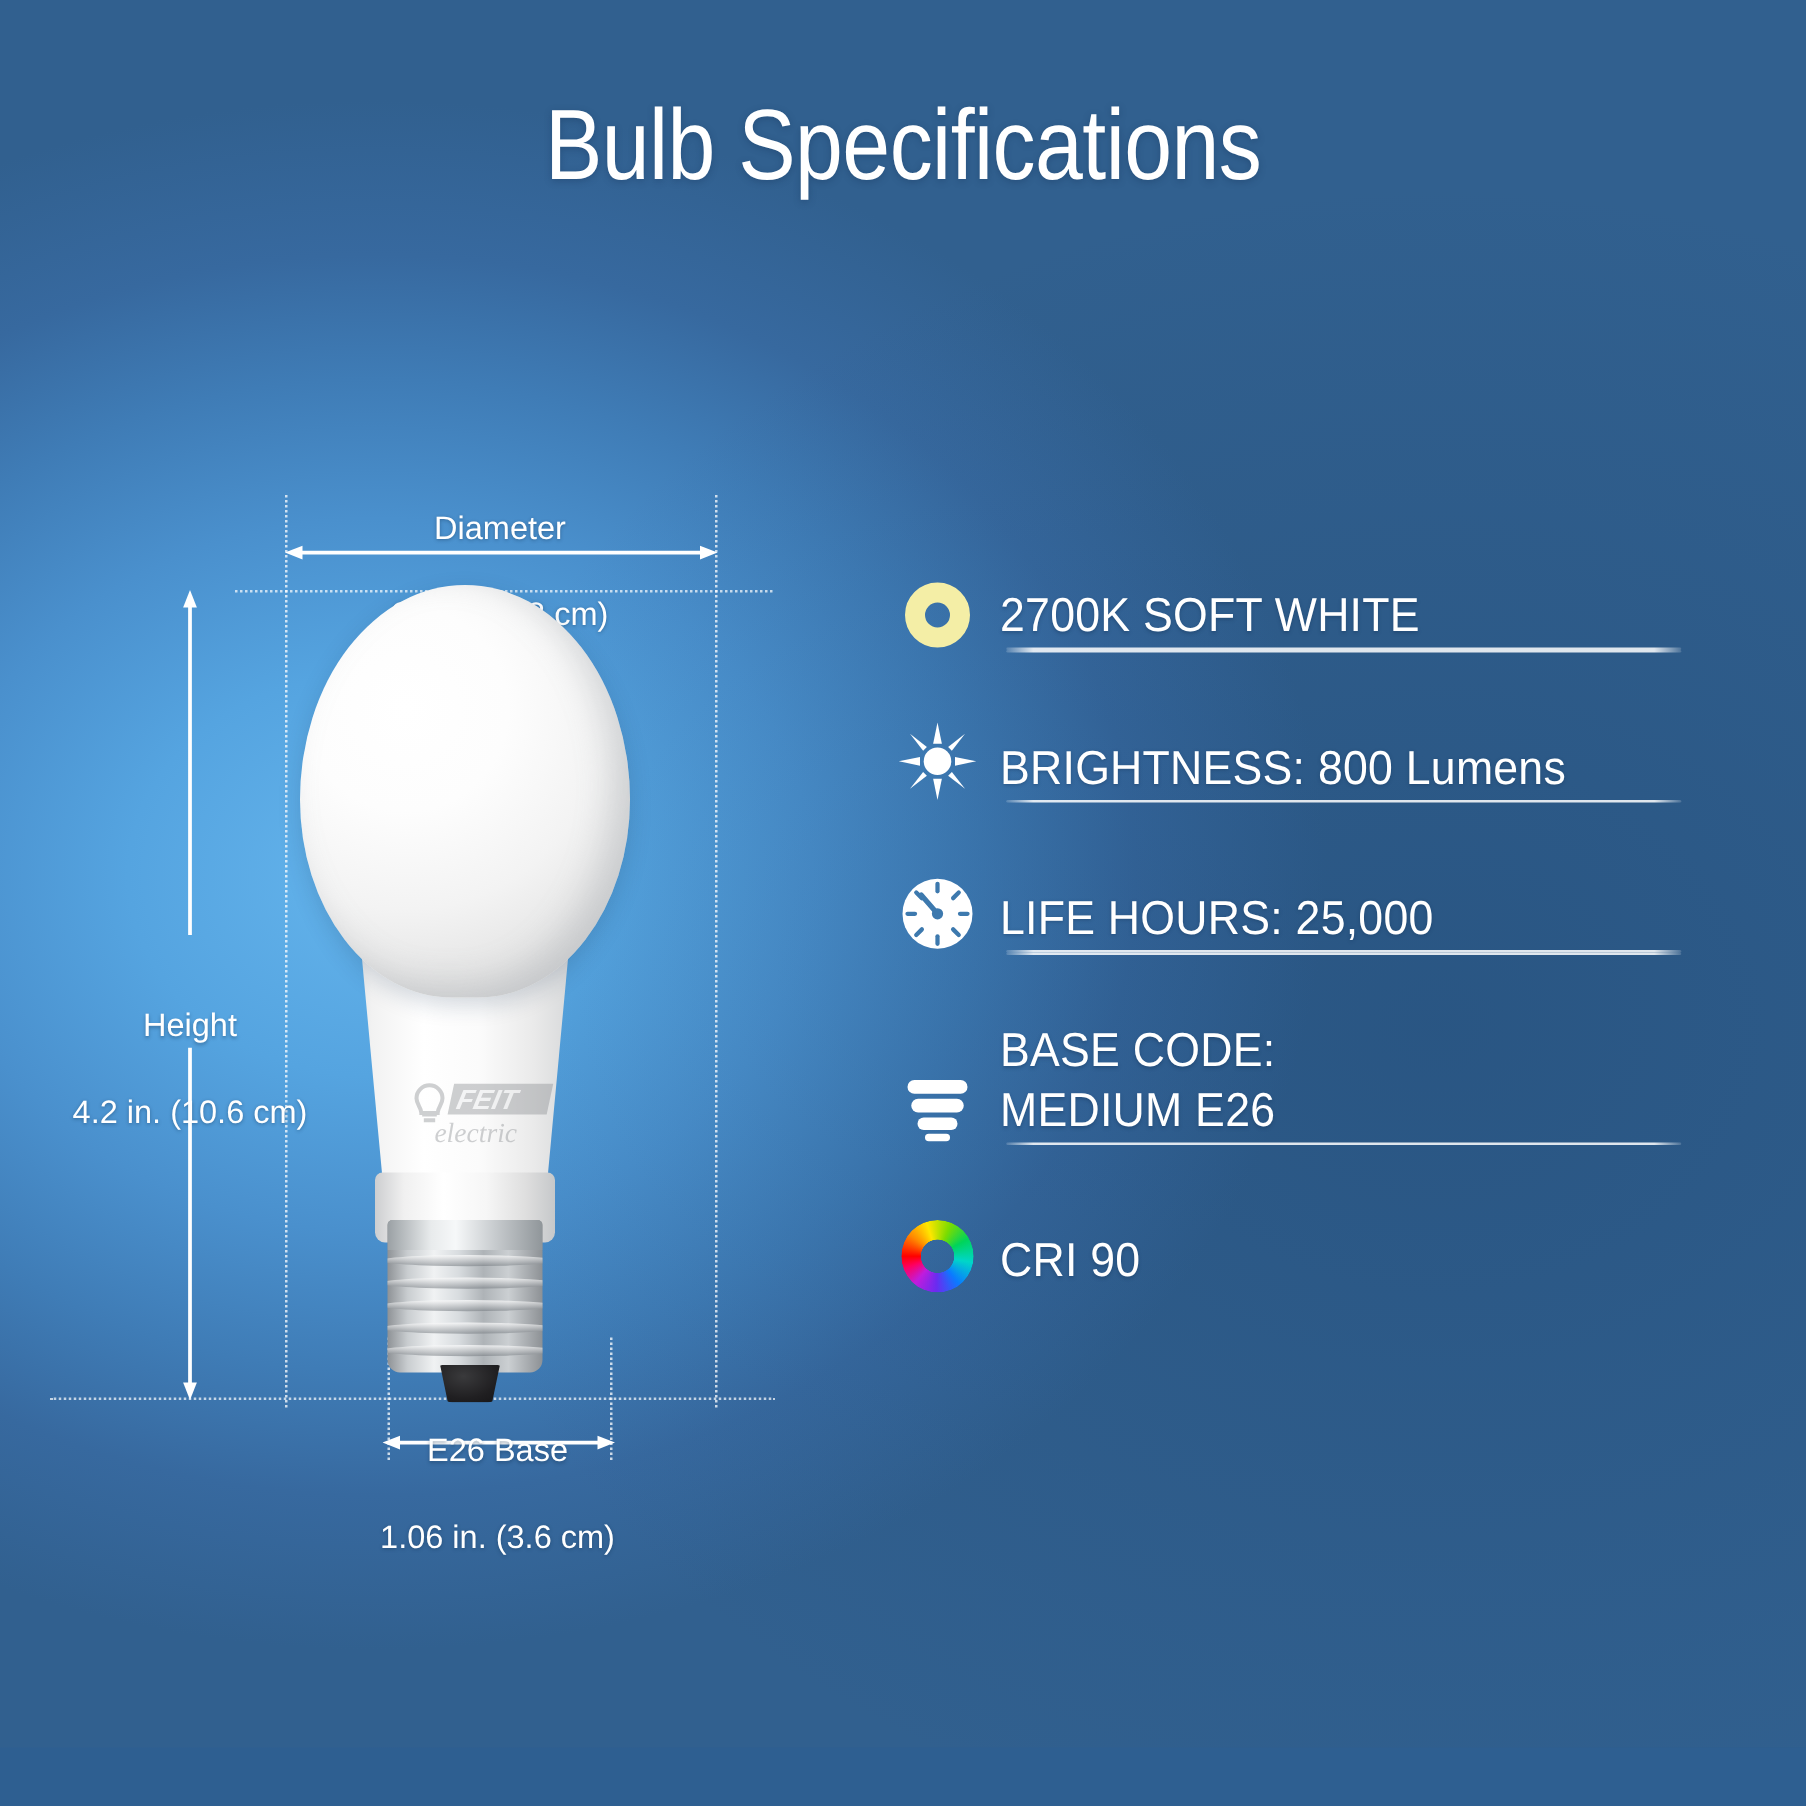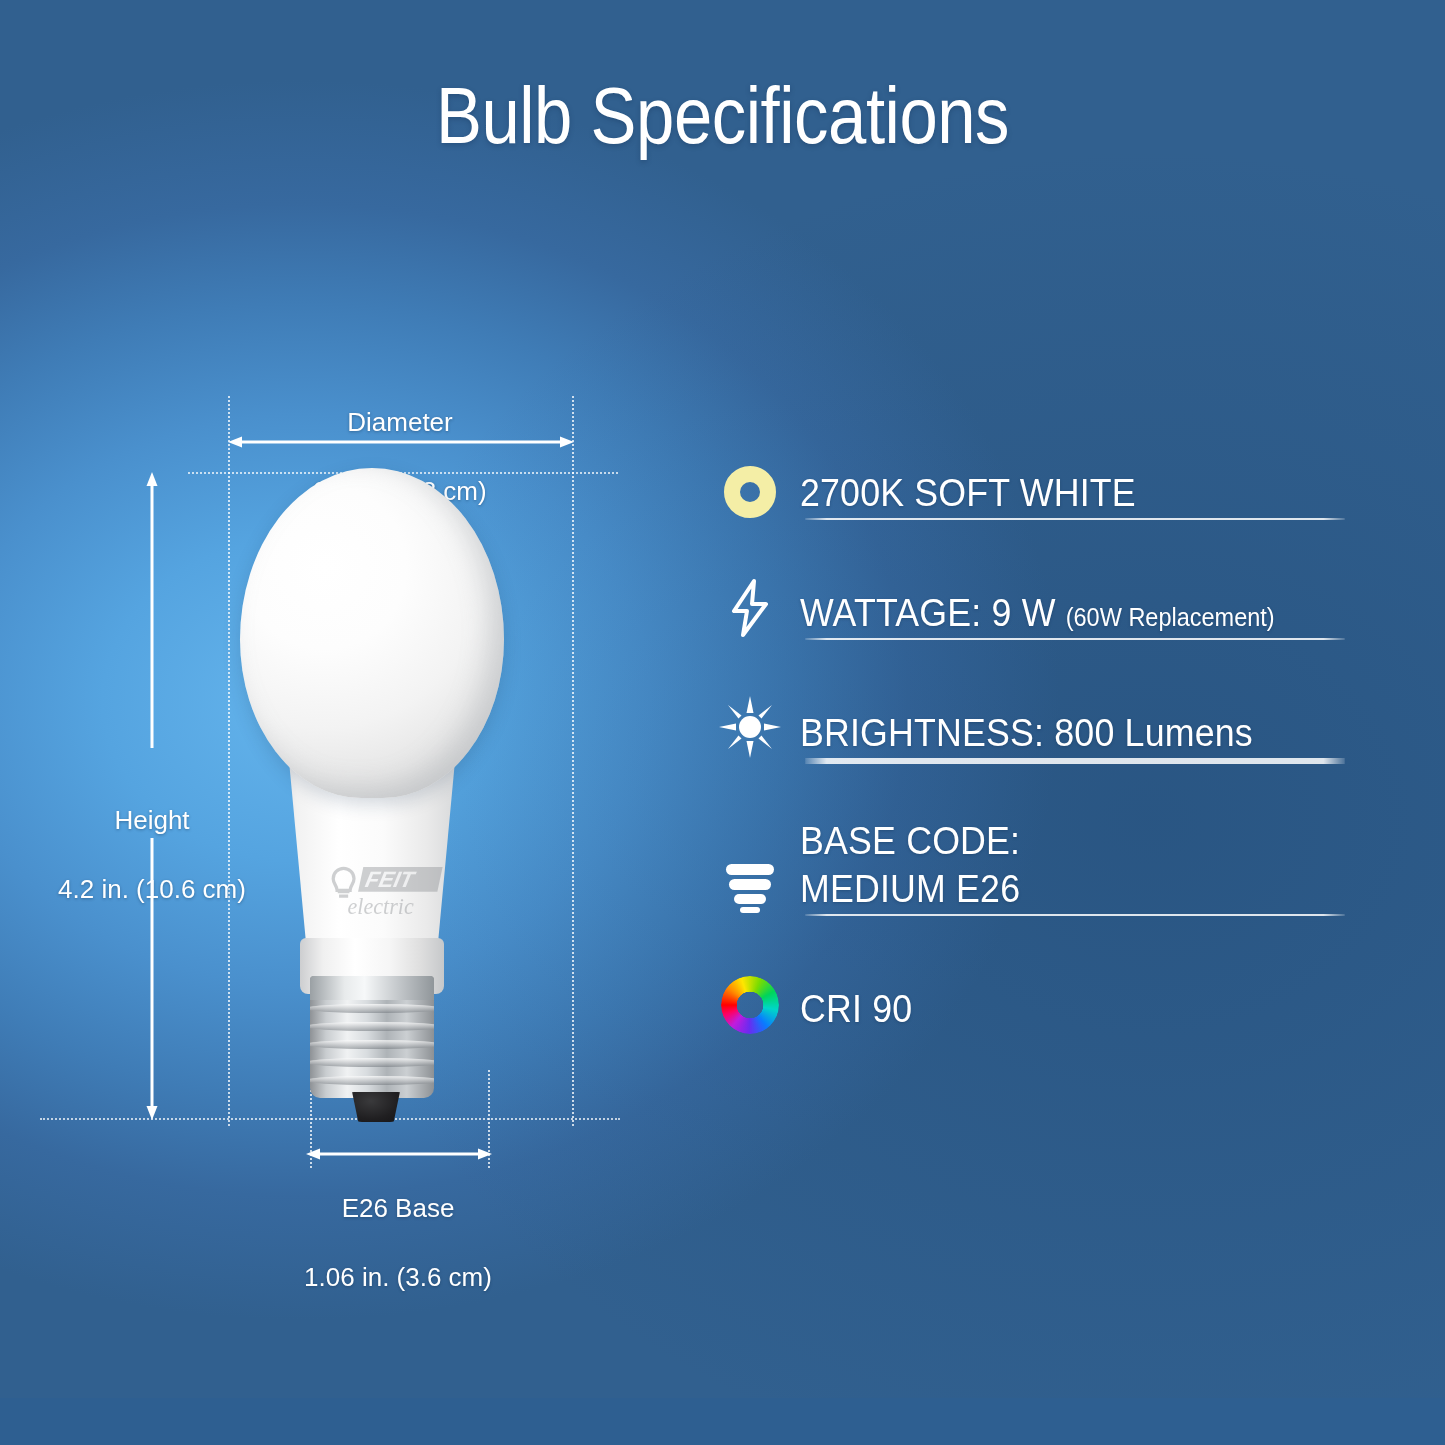--- a/index.html
+++ b/index.html
@@ -239,21 +239,21 @@
     <svg class="arrow-v" style="left:144px; top:790px; width:16px; height:282px;" viewBox="0 0 16 282">
       <line x1="8" y1="0" x2="8" y2="270" stroke="#ffffff" stroke-width="3"></line>
       <polygon points="8,282 2.5,268 13.5,268" fill="#ffffff"></polygon>
     </svg>
 
     <svg class="arrow-h" style="left:306px; top:1098px; width:186px; height:16px;" viewBox="0 0 186 16">
       <line x1="10" y1="8" x2="176" y2="8" stroke="#ffffff" stroke-width="3"></line>
       <polygon points="0,8 14,2.5 14,13.5" fill="#ffffff"></polygon>
       <polygon points="186,8 172,2.5 172,13.5" fill="#ffffff"></polygon>
     </svg>
-    <div class="dim-label" style="left:228px; top:1108px; width:340px;text-align:center;">
+    <div class="dim-label" style="left:228px; top:1060px; width:340px;text-align:center;">
       <span>E26 Base</span><br>
       <span>1.06 in. (3.6 cm)</span>
     </div>
 
     <div class="bulb-wrap">
       <div class="bulb-neck"></div>
       <div class="bulb-neck2"></div>
       <div class="bulb-glass"></div>
 
       <svg class="bulb-logo" viewBox="0 0 200 90">
@@ -283,30 +283,20 @@
   <div class="specs">
 
     <div class="spec-row">
       <div class="spec-icon">
         <div class="ring-yellow"></div>
       </div>
       <div class="spec-text">2700K SOFT WHITE</div>
     </div>
     <div class="divider"></div>
 
-    <div class="spec-row">
-      <div class="spec-icon">
-        <svg width="46" height="60" viewBox="0 0 46 60">
-          <path d="M27 3 L7 33 L20 33 L16 57 L39 26 L25 26 Z" fill="none" stroke="#ffffff" stroke-width="4" stroke-linejoin="round"></path>
-        </svg>
-      </div>
-      <div class="spec-text">
-        <span>WATTAGE: 9 W </span><span class="spec-sub">(60W Replacement)</span>
-      </div>
-    </div>
     <div class="divider"></div>
 
     <div class="spec-row">
       <div class="spec-icon">
         <svg width="62" height="62" viewBox="0 0 62 62">
           <g fill="#ffffff">
             <circle cx="31" cy="31" r="11"></circle>
             <g>
               <polygon points="31,0 34.5,17 27.5,17"></polygon>
               <polygon points="31,62 34.5,45 27.5,45"></polygon>
@@ -317,20 +307,40 @@
               <polygon points="53,9 42.5,22.5 39.5,19.5"></polygon>
               <polygon points="9,53 19.5,39.5 22.5,42.5"></polygon>
             </g>
           </g>
         </svg>
       </div>
       <div class="spec-text">BRIGHTNESS: 800 Lumens</div>
     </div>
     <div class="divider"></div>
 
+    <div class="spec-row">
+      <div class="spec-icon">
+        <svg width="58" height="58" viewBox="0 0 58 58">
+          <circle cx="29" cy="29" r="28" fill="#ffffff"></circle>
+          <g stroke="#3d79ae" stroke-width="3.4" stroke-linecap="round">
+            <line x1="29" y1="5" x2="29" y2="11"></line>
+            <line x1="29" y1="47" x2="29" y2="53"></line>
+            <line x1="5" y1="29" x2="11" y2="29"></line>
+            <line x1="47" y1="29" x2="53" y2="29"></line>
+            <line x1="12" y1="12" x2="16.5" y2="16.5"></line>
+            <line x1="41.5" y1="41.5" x2="46" y2="46"></line>
+            <line x1="46" y1="12" x2="41.5" y2="16.5"></line>
+            <line x1="12" y1="46" x2="16.5" y2="41.5"></line>
+          </g>
+          <line x1="29" y1="29" x2="16" y2="14" stroke="#3d79ae" stroke-width="4" stroke-linecap="round"></line>
+          <circle cx="29" cy="29" r="4.5" fill="#3d79ae"></circle>
+        </svg>
+      </div>
+      <div class="spec-text">LIFE HOURS: 25,000</div>
+    </div>
     <div class="divider"></div>
 
     <div class="divider"></div>
 
     <div class="spec-row" style="min-height:150px;">
       <div class="spec-icon">
         <svg width="56" height="52" viewBox="0 0 56 52">
           <g fill="#ffffff">
             <rect x="4" y="2" width="48" height="11" rx="5.5"></rect>
             <rect x="7" y="17" width="42" height="11" rx="5.5"></rect>

